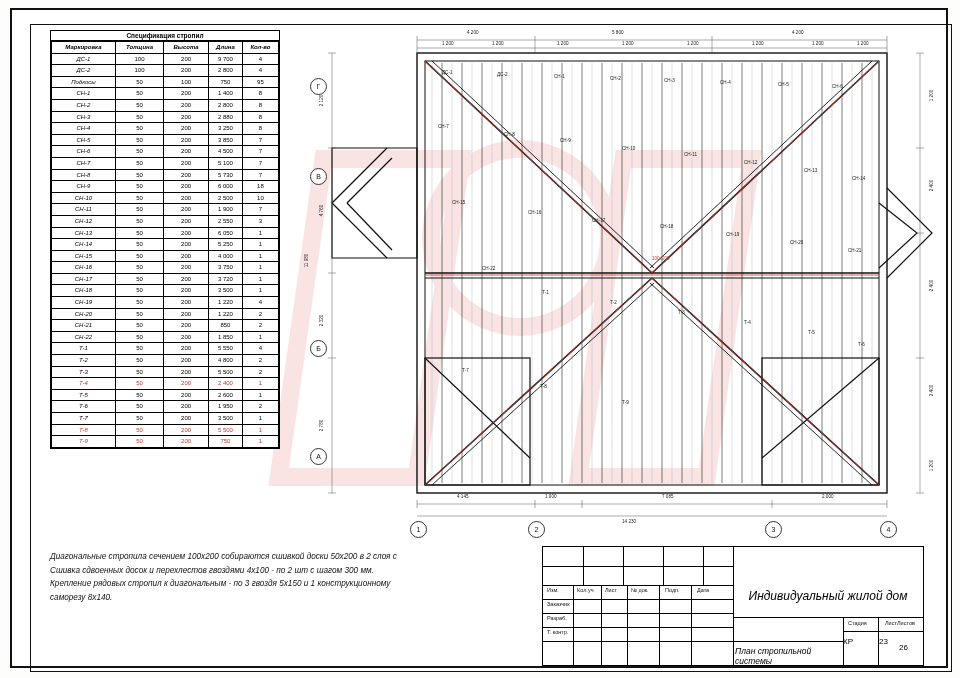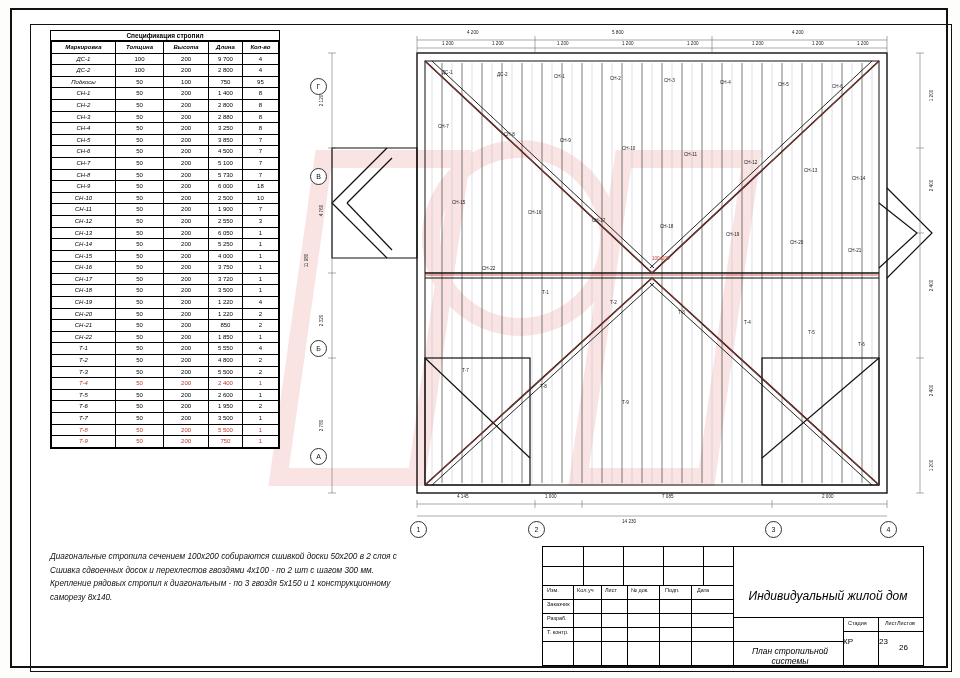--- a/index.html
+++ b/index.html
@@ -27,21 +27,21 @@
 
   
   .notes{position:absolute;left:38px;top:540px;width:470px;font-style:italic;font-size:8.2px;line-height:13.5px;color:#111;}
 
   
   .stamp{position:absolute;left:530px;top:536px;width:380px;height:118px;border:1px solid #000;}
   .stamp div{position:absolute;box-sizing:border-box;}
   .st-line{background:#000;}
   .st-cell{font-size:5.5px;color:#111;padding:1px 2px;}
   .st-mid{font-size:12px;font-style:italic;text-align:center;}
-  .st-big{font-size:8.5px;font-style:italic;text-align:center;}
+  .st-big{font-size:8.5px;font-style:italic;}
   .st-num{font-size:8px;text-align:left;}
 
   
   .draw{position:absolute;left:280px;top:18px;width:650px;height:510px;}
   .axis-lbl{position:absolute;width:15px;height:15px;border:1px solid #333;border-radius:50%;font-size:7px;text-align:center;line-height:15px;background:#fff;color:#111;}
   .dimtxt{position:absolute;font-size:4.6px;color:#222;white-space:nowrap;}
   .dimtxt.red{color:#c0392b;}
   svg{position:absolute;left:0;top:0;}
 </style>
 </head>

